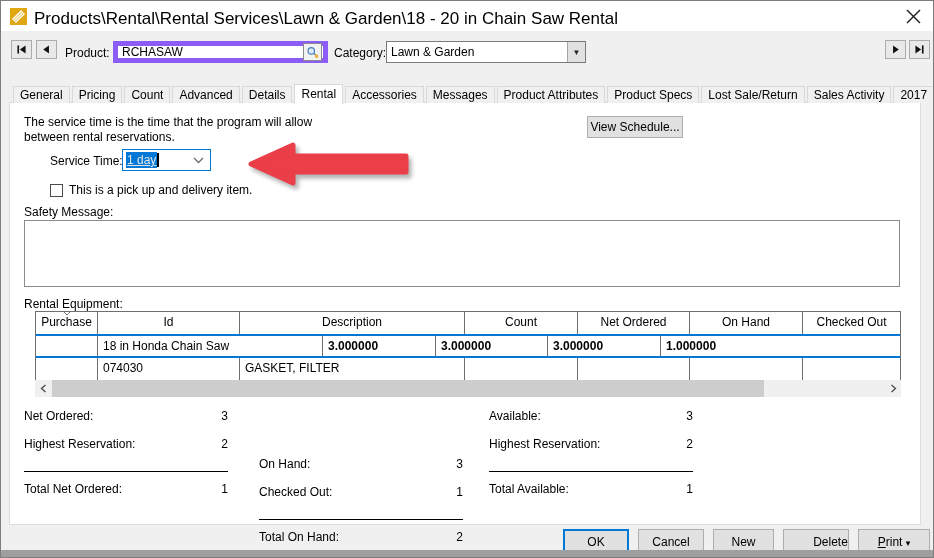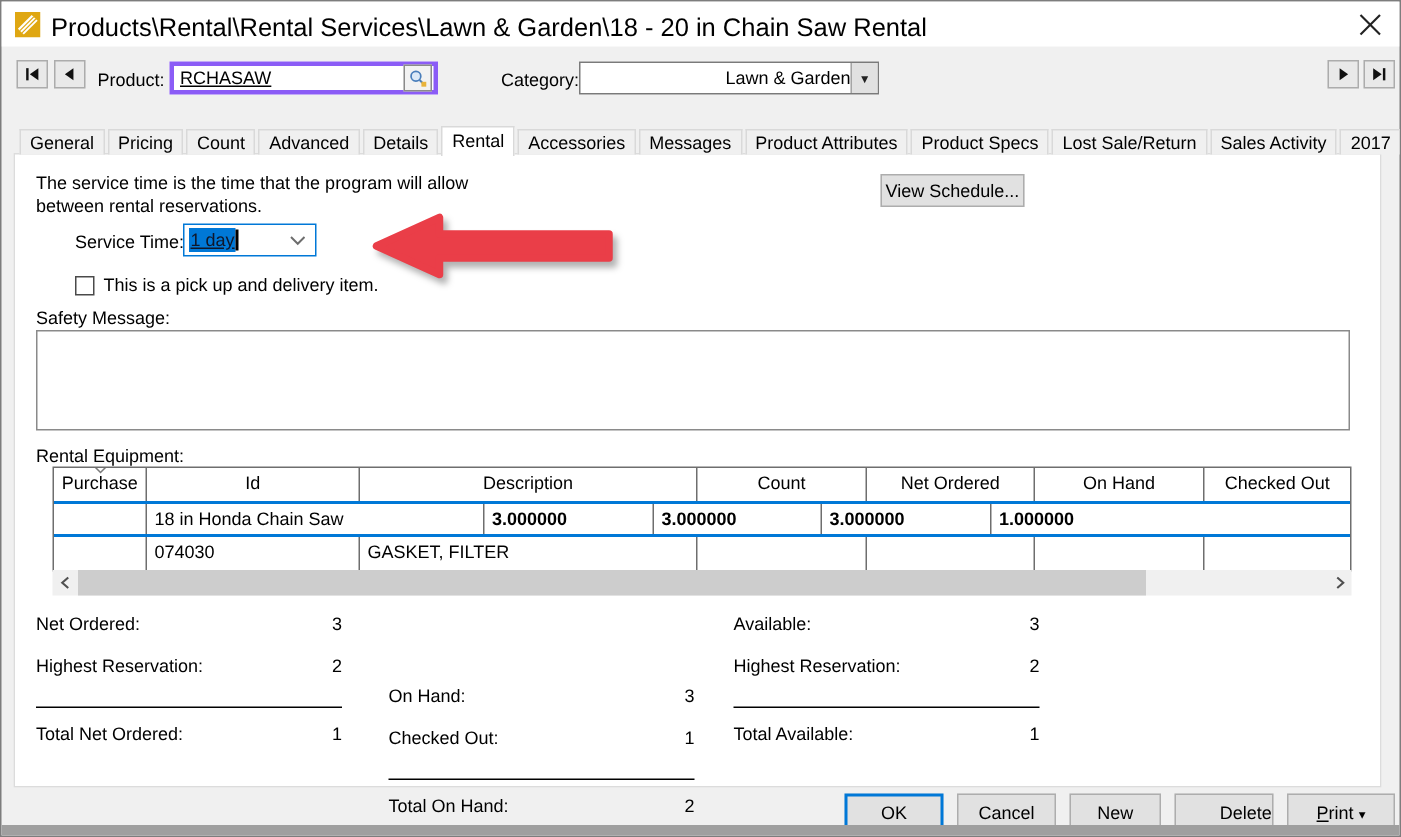--- a/index.html
+++ b/index.html
@@ -11,45 +11,45 @@
   }
   
   .titlebar { position:absolute; left:0; top:0; width:100%; height:30px; background:#ffffff; }
   .app-icon { position:absolute; left:9px; top:7px; width:17px; height:17px; }
   .title-text { position:absolute; left:33px; top:8px; font-size:17px; white-space:nowrap; }
   .close-btn { position:absolute; right:11px; top:7px; width:17px; height:17px; cursor:default; }
   
   .navbtn { position:absolute; top:39px; width:21px; height:19px; background:#e9e9e9;
             border:1px solid #acacac; display:flex; align-items:center; justify-content:center; }
   .hdr-label { position:absolute; top:45px; font-size:12px; }
-  .product-box { position:absolute; left:112px; top:40px; width:179px; height:22px; background:#fff;
-                 border:3px solid #8b5cf6; display:flex; align-items:center;text-decoration:underline; }
+  .product-box { position:absolute; left:112px; top:40px; width:215px; height:22px; background:#fff;
+                 border:5px solid #8b5cf6; display:flex; align-items:center; }
   .product-box .val { flex:1; padding-left:4px; }
   .search-btn { width:19px; height:18px; margin-right:1px; border:1px solid #8a8a8a; background:#f2f2f2;
                 display:flex; align-items:center; justify-content:center; }
   .cat-box { position:absolute; left:385px; top:40px; width:200px; height:22px; background:#fff;
-             border:1px solid #7a7a7a; display:flex; align-items:center;text-align:right; }
+             border:1px solid #7a7a7a; display:flex; align-items:center; }
   .cat-box .val { flex:1; padding-left:4px; }
   .dd-btn { width:18px; height:20px; background:#e1e1e1; border-left:1px solid #a5a5a5;
             display:flex; align-items:center; justify-content:center; font-size:8px; color:#222; }
   
   .tabstrip { position:absolute; left:12px; top:83px; height:19px; display:flex; align-items:flex-end; z-index:3; }
   .tab { height:17px; padding:1px 6px 0 6px; border:1px solid #d9d9d9; border-bottom:none;
          background:#f0f0f0; margin-right:2px; white-space:nowrap; font-size:12px; line-height:15px; }
   .tab.active { height:20px; background:#fff; position:relative; bottom:-1px; line-height:17px; z-index:4; }
   
   .panel { position:absolute; left:8px; top:101px; width:912px; height:423px; background:#fff;
            border:1px solid #dcdcdc; }
   .desc { position:absolute; left:14px; top:12px; line-height:15px; }
   .view-sched { position:absolute; left:577px; top:13px; width:96px; height:22px; background:#e1e1e1;
                 border:1px solid #adadad; font-size:12px; font-family:inherit; }
   .svc-label { position:absolute; left:40px; top:51px; }
   .svc-combo { position:absolute; left:112px; top:46px; width:89px; height:22px; background:#fff;
                border:1px solid #0078d7; display:flex; align-items:center; }
-  .svc-combo .sel { background:#0078d7; color:#0f172a; margin-left:3px; padding:1px 1px;text-decoration:underline; }
+  .svc-combo .sel { background:#0078d7; color:#e5e5e5; margin-left:3px; padding:1px 1px;text-decoration:underline; }
   .caret-bar { display:inline-block; width:2px; height:14px; background:#000; }
   .svc-combo .chev { margin-left:auto; margin-right:6px; }
   .red-arrow { position:absolute; left:238px; top:38px; filter:drop-shadow(3px 4px 2px rgba(0,0,0,0.30)); }
   .chk-row { position:absolute; left:40px; top:80px; display:flex; align-items:center; }
   .chk-box { width:13px; height:13px; background:#fff; border:1px solid #4a4a4a; margin-right:6px; }
   .sm-label { position:absolute; left:14px; top:102px; }
   .safety-area { position:absolute; left:14px; top:117px; width:876px; height:67px; background:#fff;
                  border:1px solid #8a8a8a; resize:none; font-family:inherit; font-size:12px; }
   .re-label { position:absolute; left:14px; top:194px; }
   

